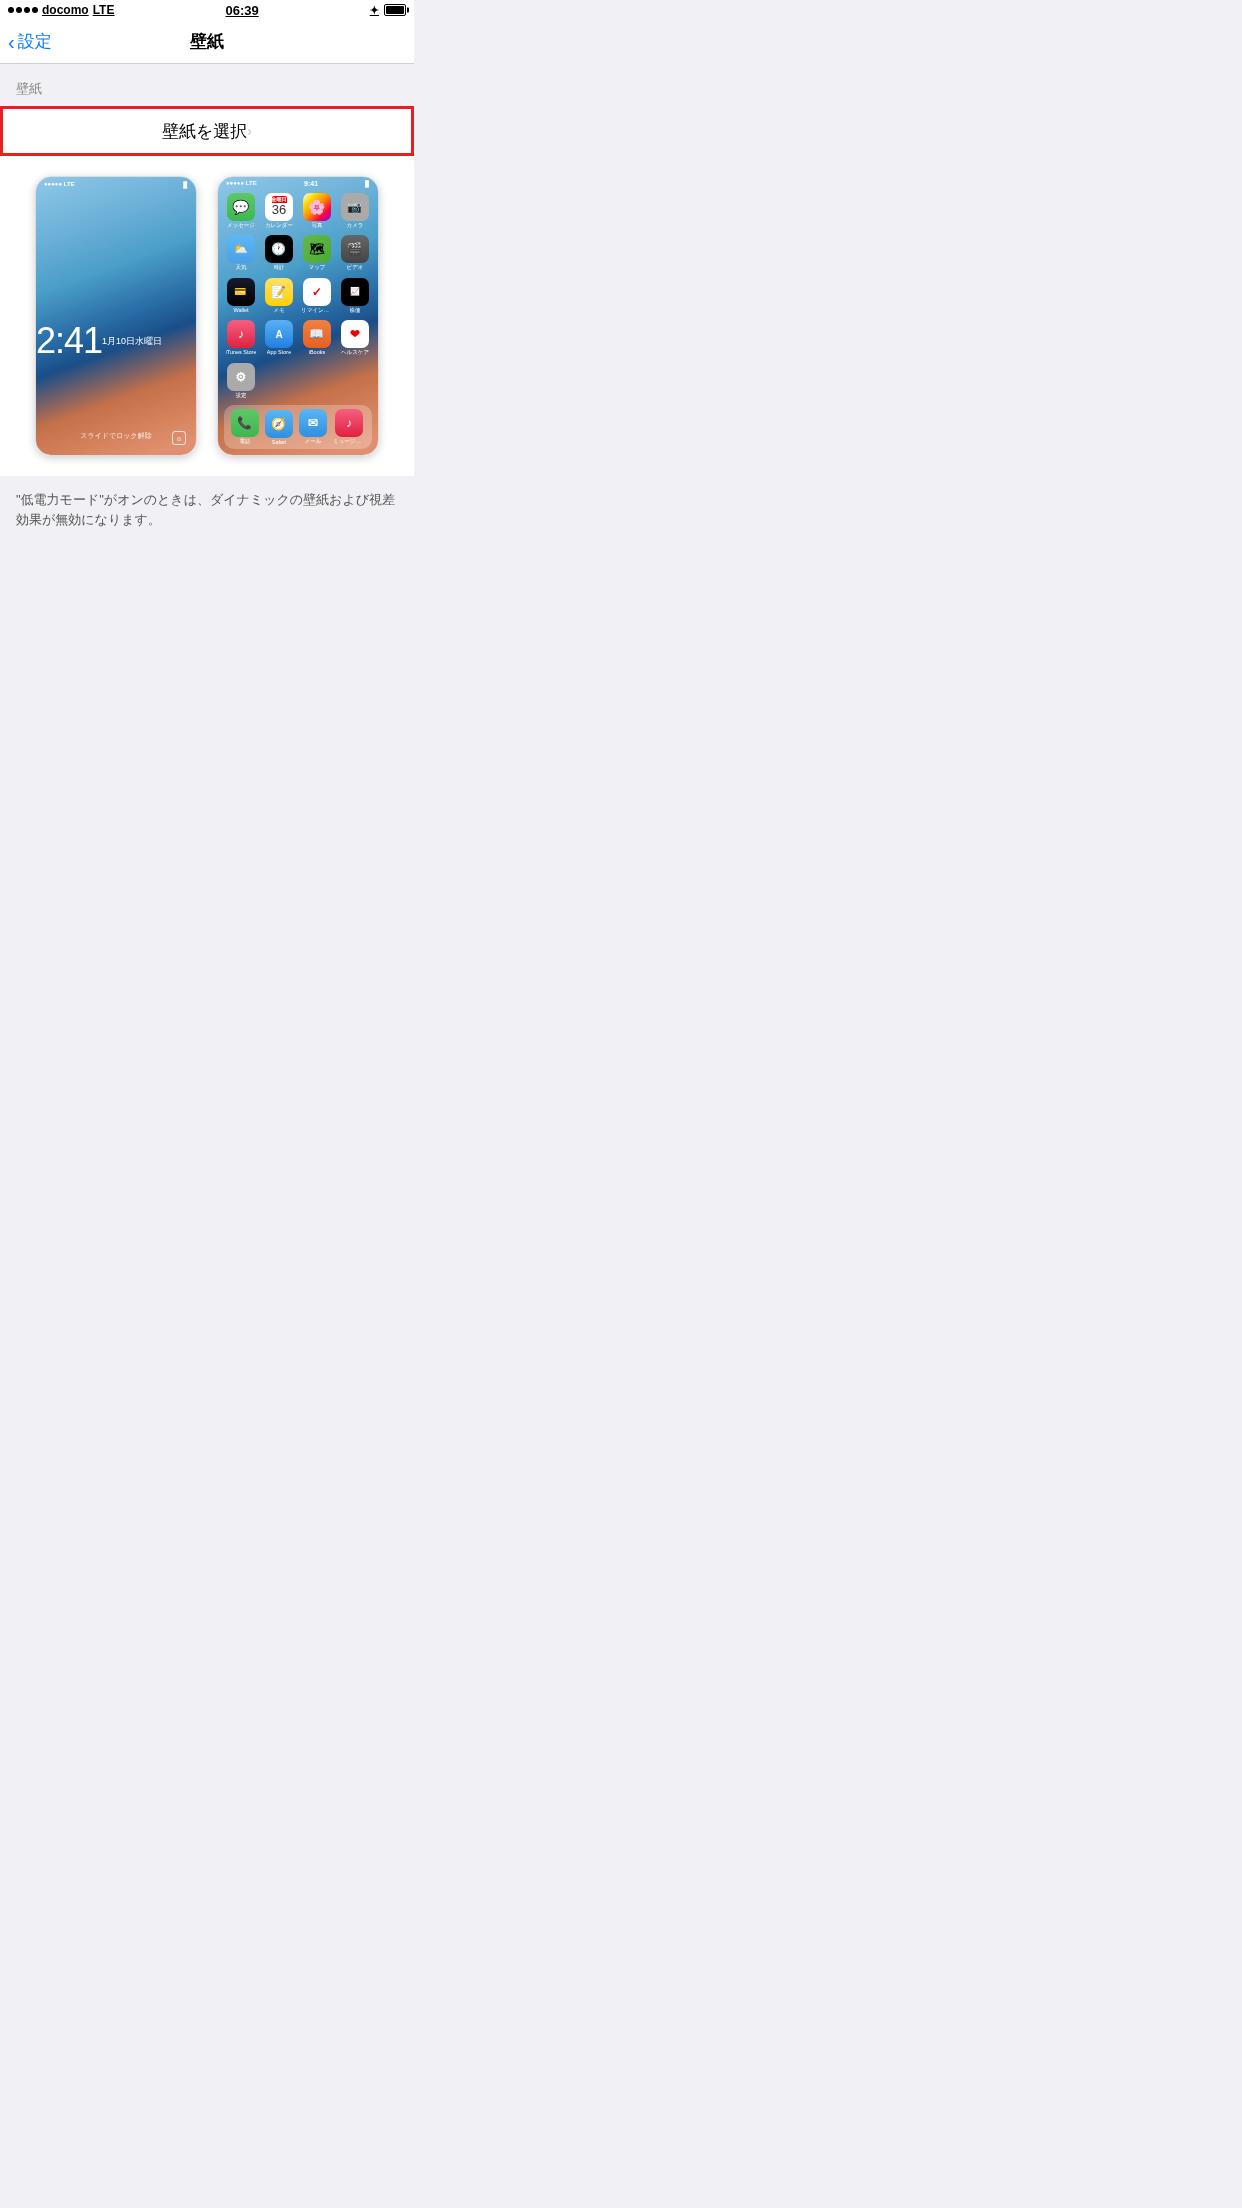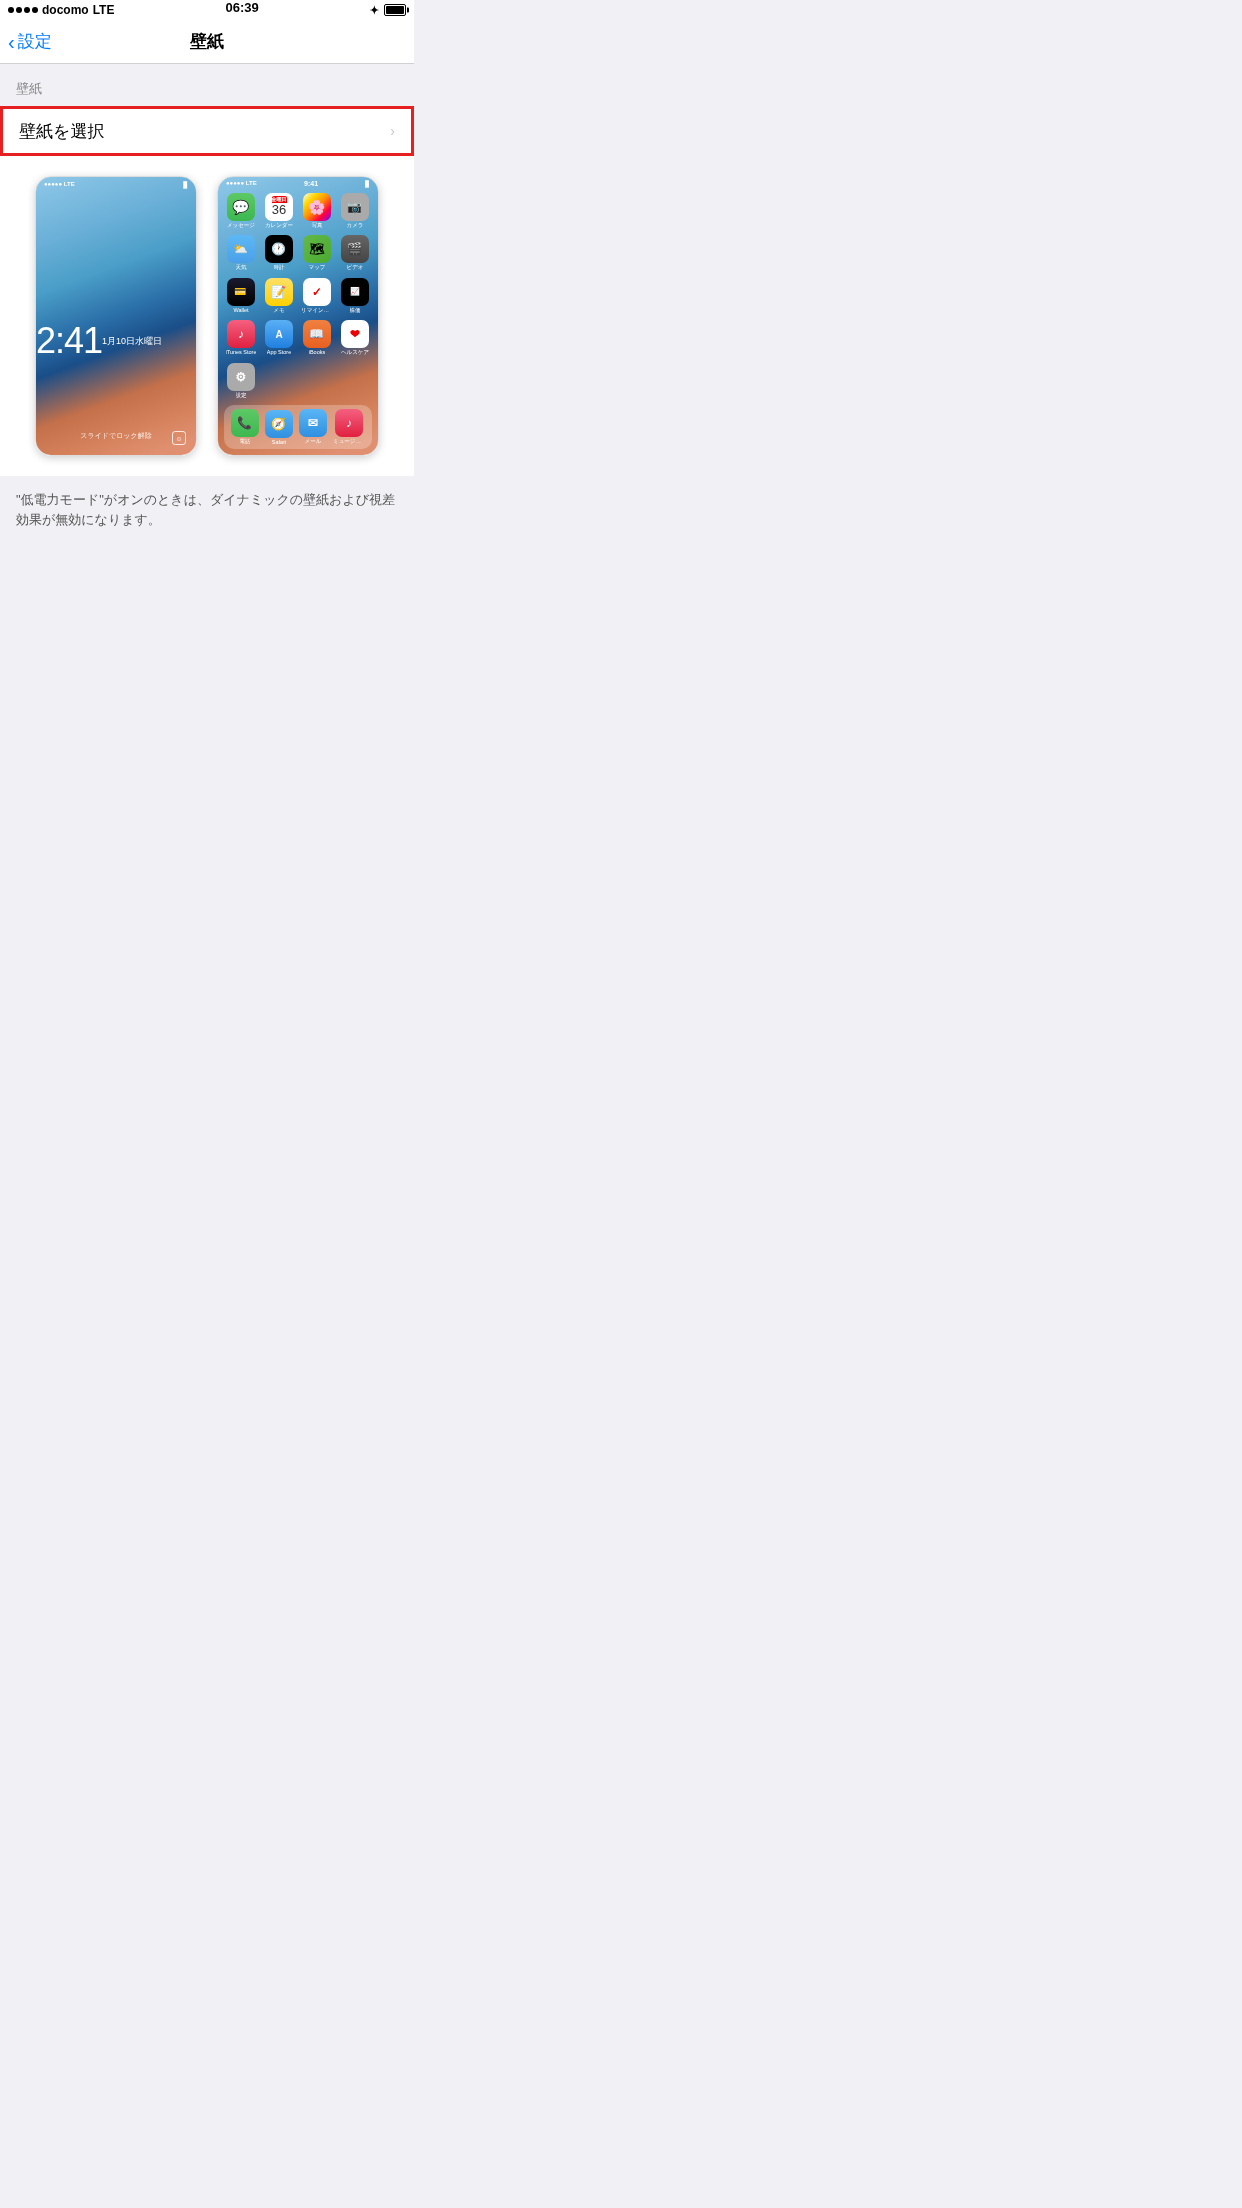--- a/index.html
+++ b/index.html
@@ -11,24 +11,26 @@
       font-family: -apple-system, 'Helvetica Neue', Arial, sans-serif;
       background: #f0f0f5;
       overflow-x: hidden;
     }
 
     
     .status-bar {
       background: #fff;
       height: 20px;
       display: flex;
+      align-items: center;
       justify-content: space-between;
       padding: 0 8px;
       font-size: 12px;
       font-weight: 600;
+      text-decoration: underline;
     }
     .status-left {
       display: flex;
       align-items: center;
       gap: 4px;
     }
     .status-dots {
       display: flex;
       gap: 2px;
     }
@@ -123,21 +125,21 @@
       padding: 0;
       border: 3px solid #e62020;
       margin: 0 0 0 0;
       background: #e62020;
     }
     .wallpaper-select-row {
       background: #fff;
       height: 44px;
       display: flex;
       align-items: center;
-      justify-content: space-between;
+      justify-content: center;
       padding: 0 16px;
       cursor: pointer;
     }
     .wallpaper-select-text {
       font-size: 17px;
       color: #000;
     }
     .chevron-right {
       color: #c7c7cc;
       font-size: 14px;

